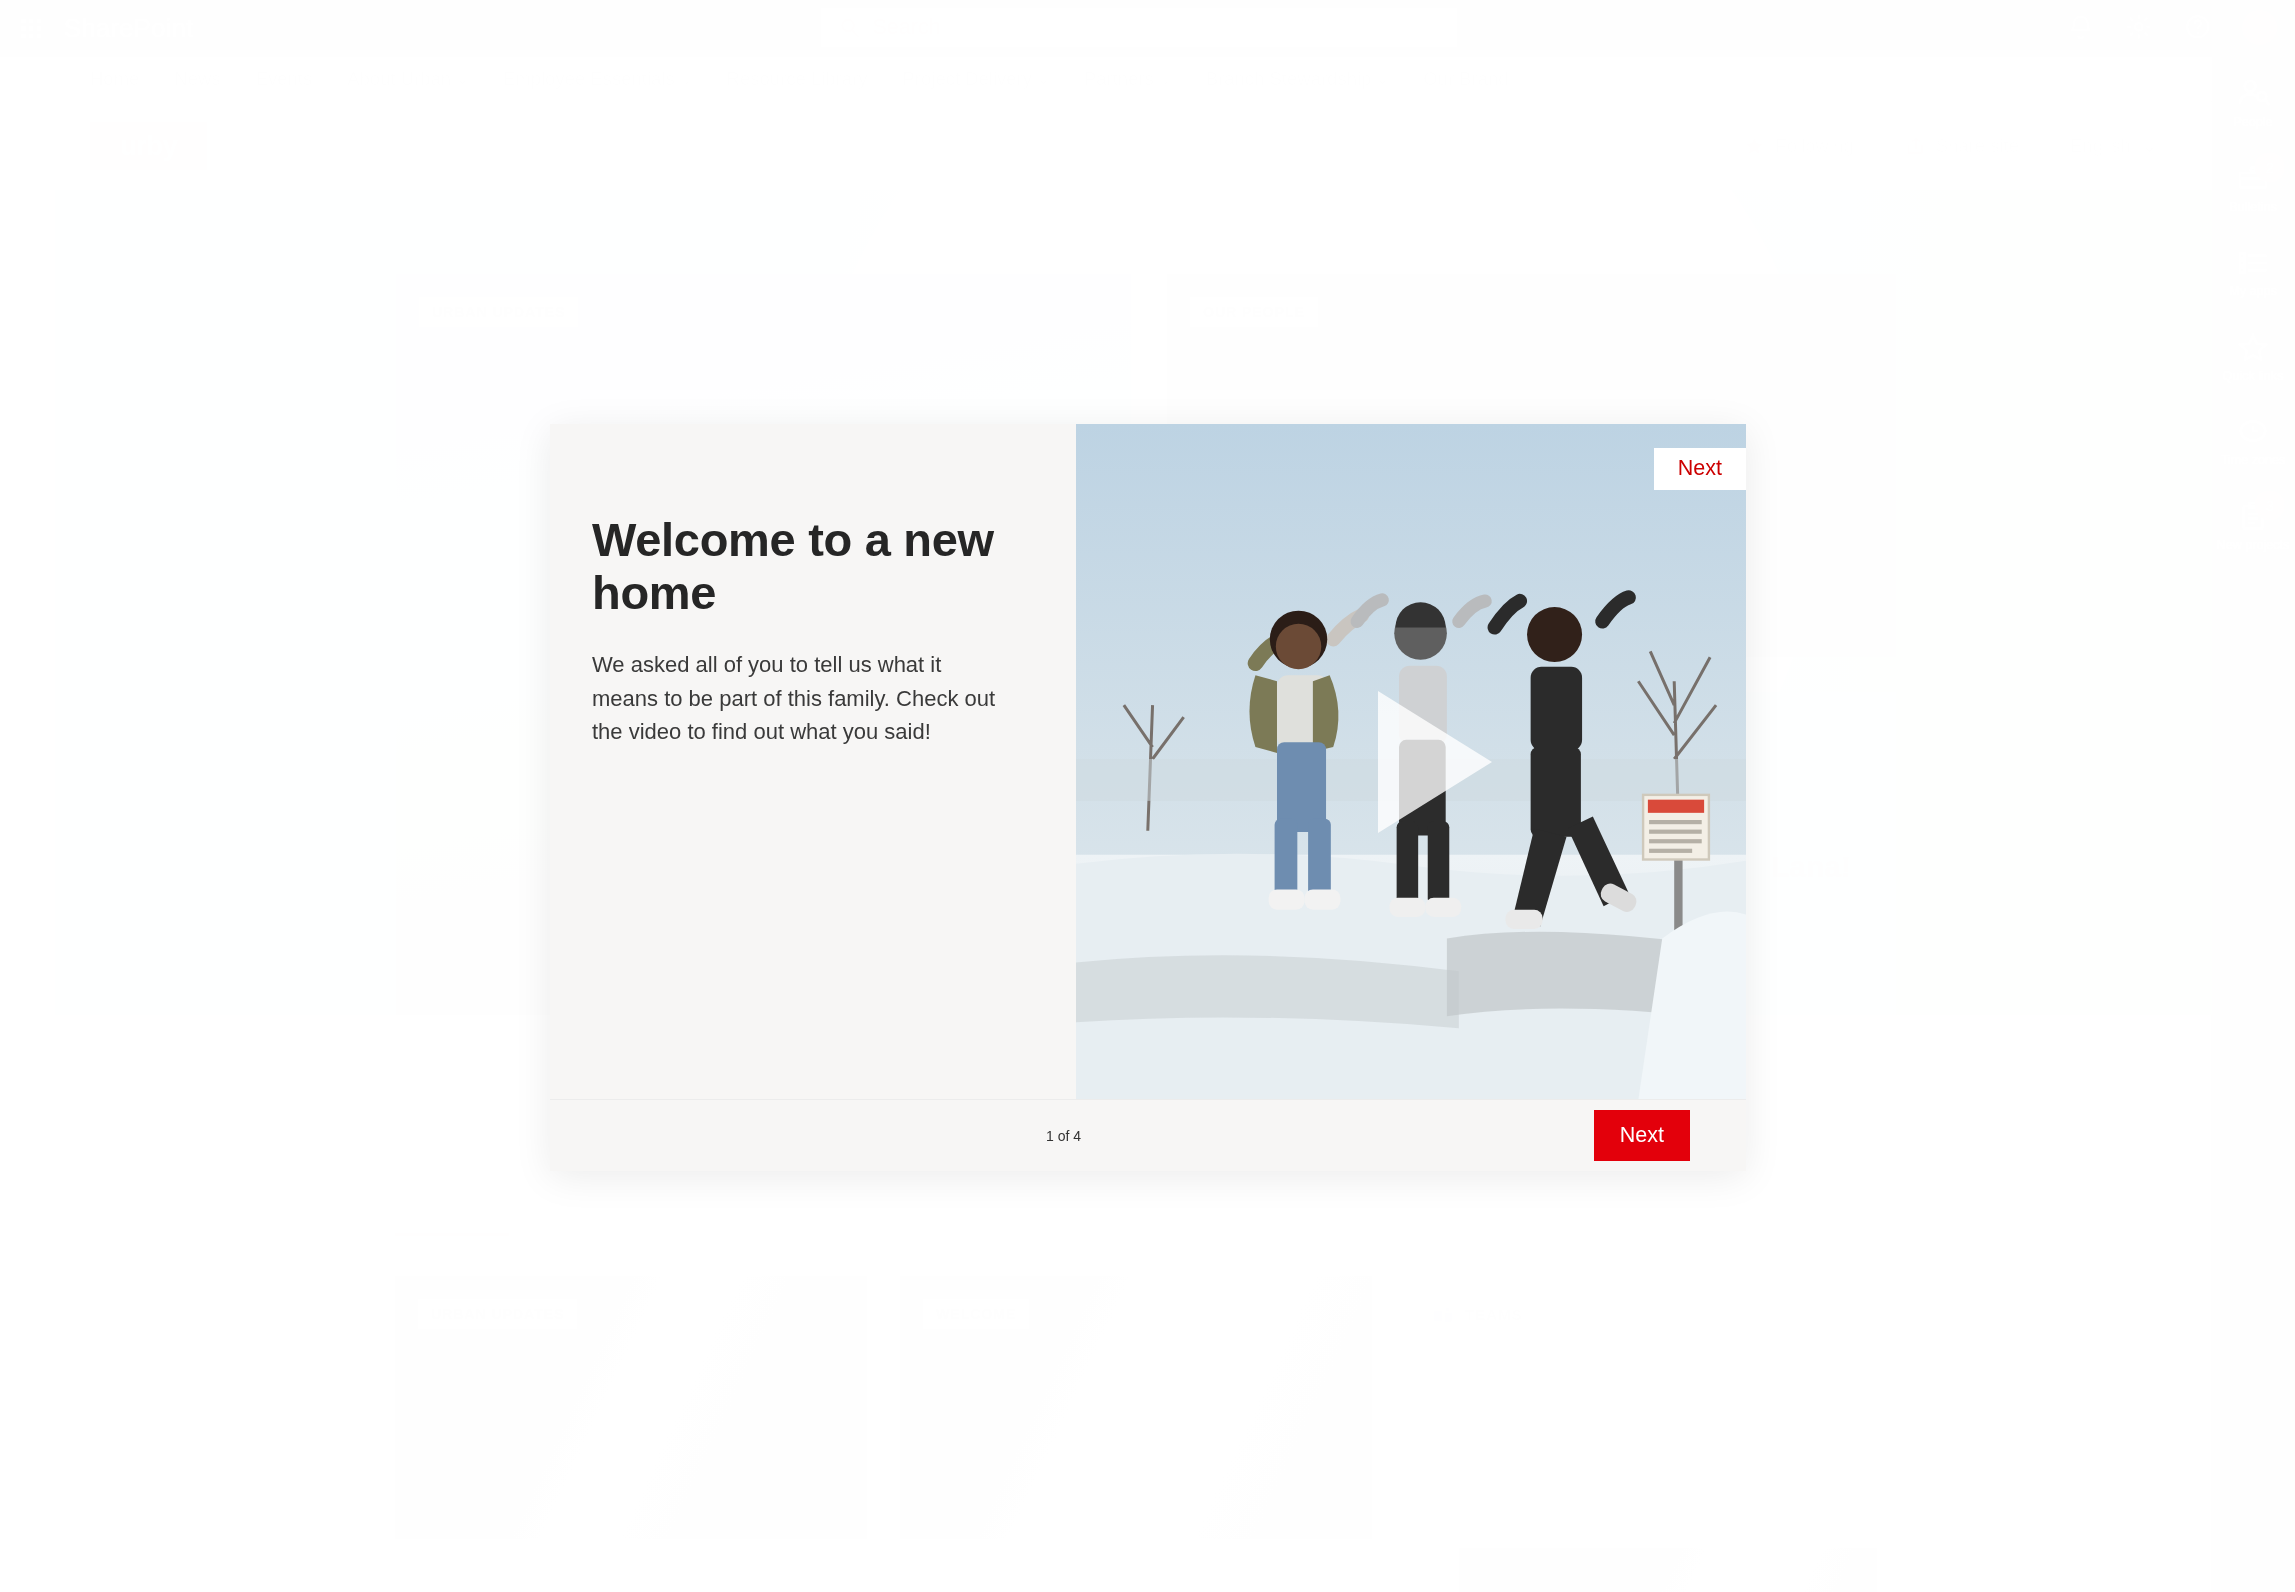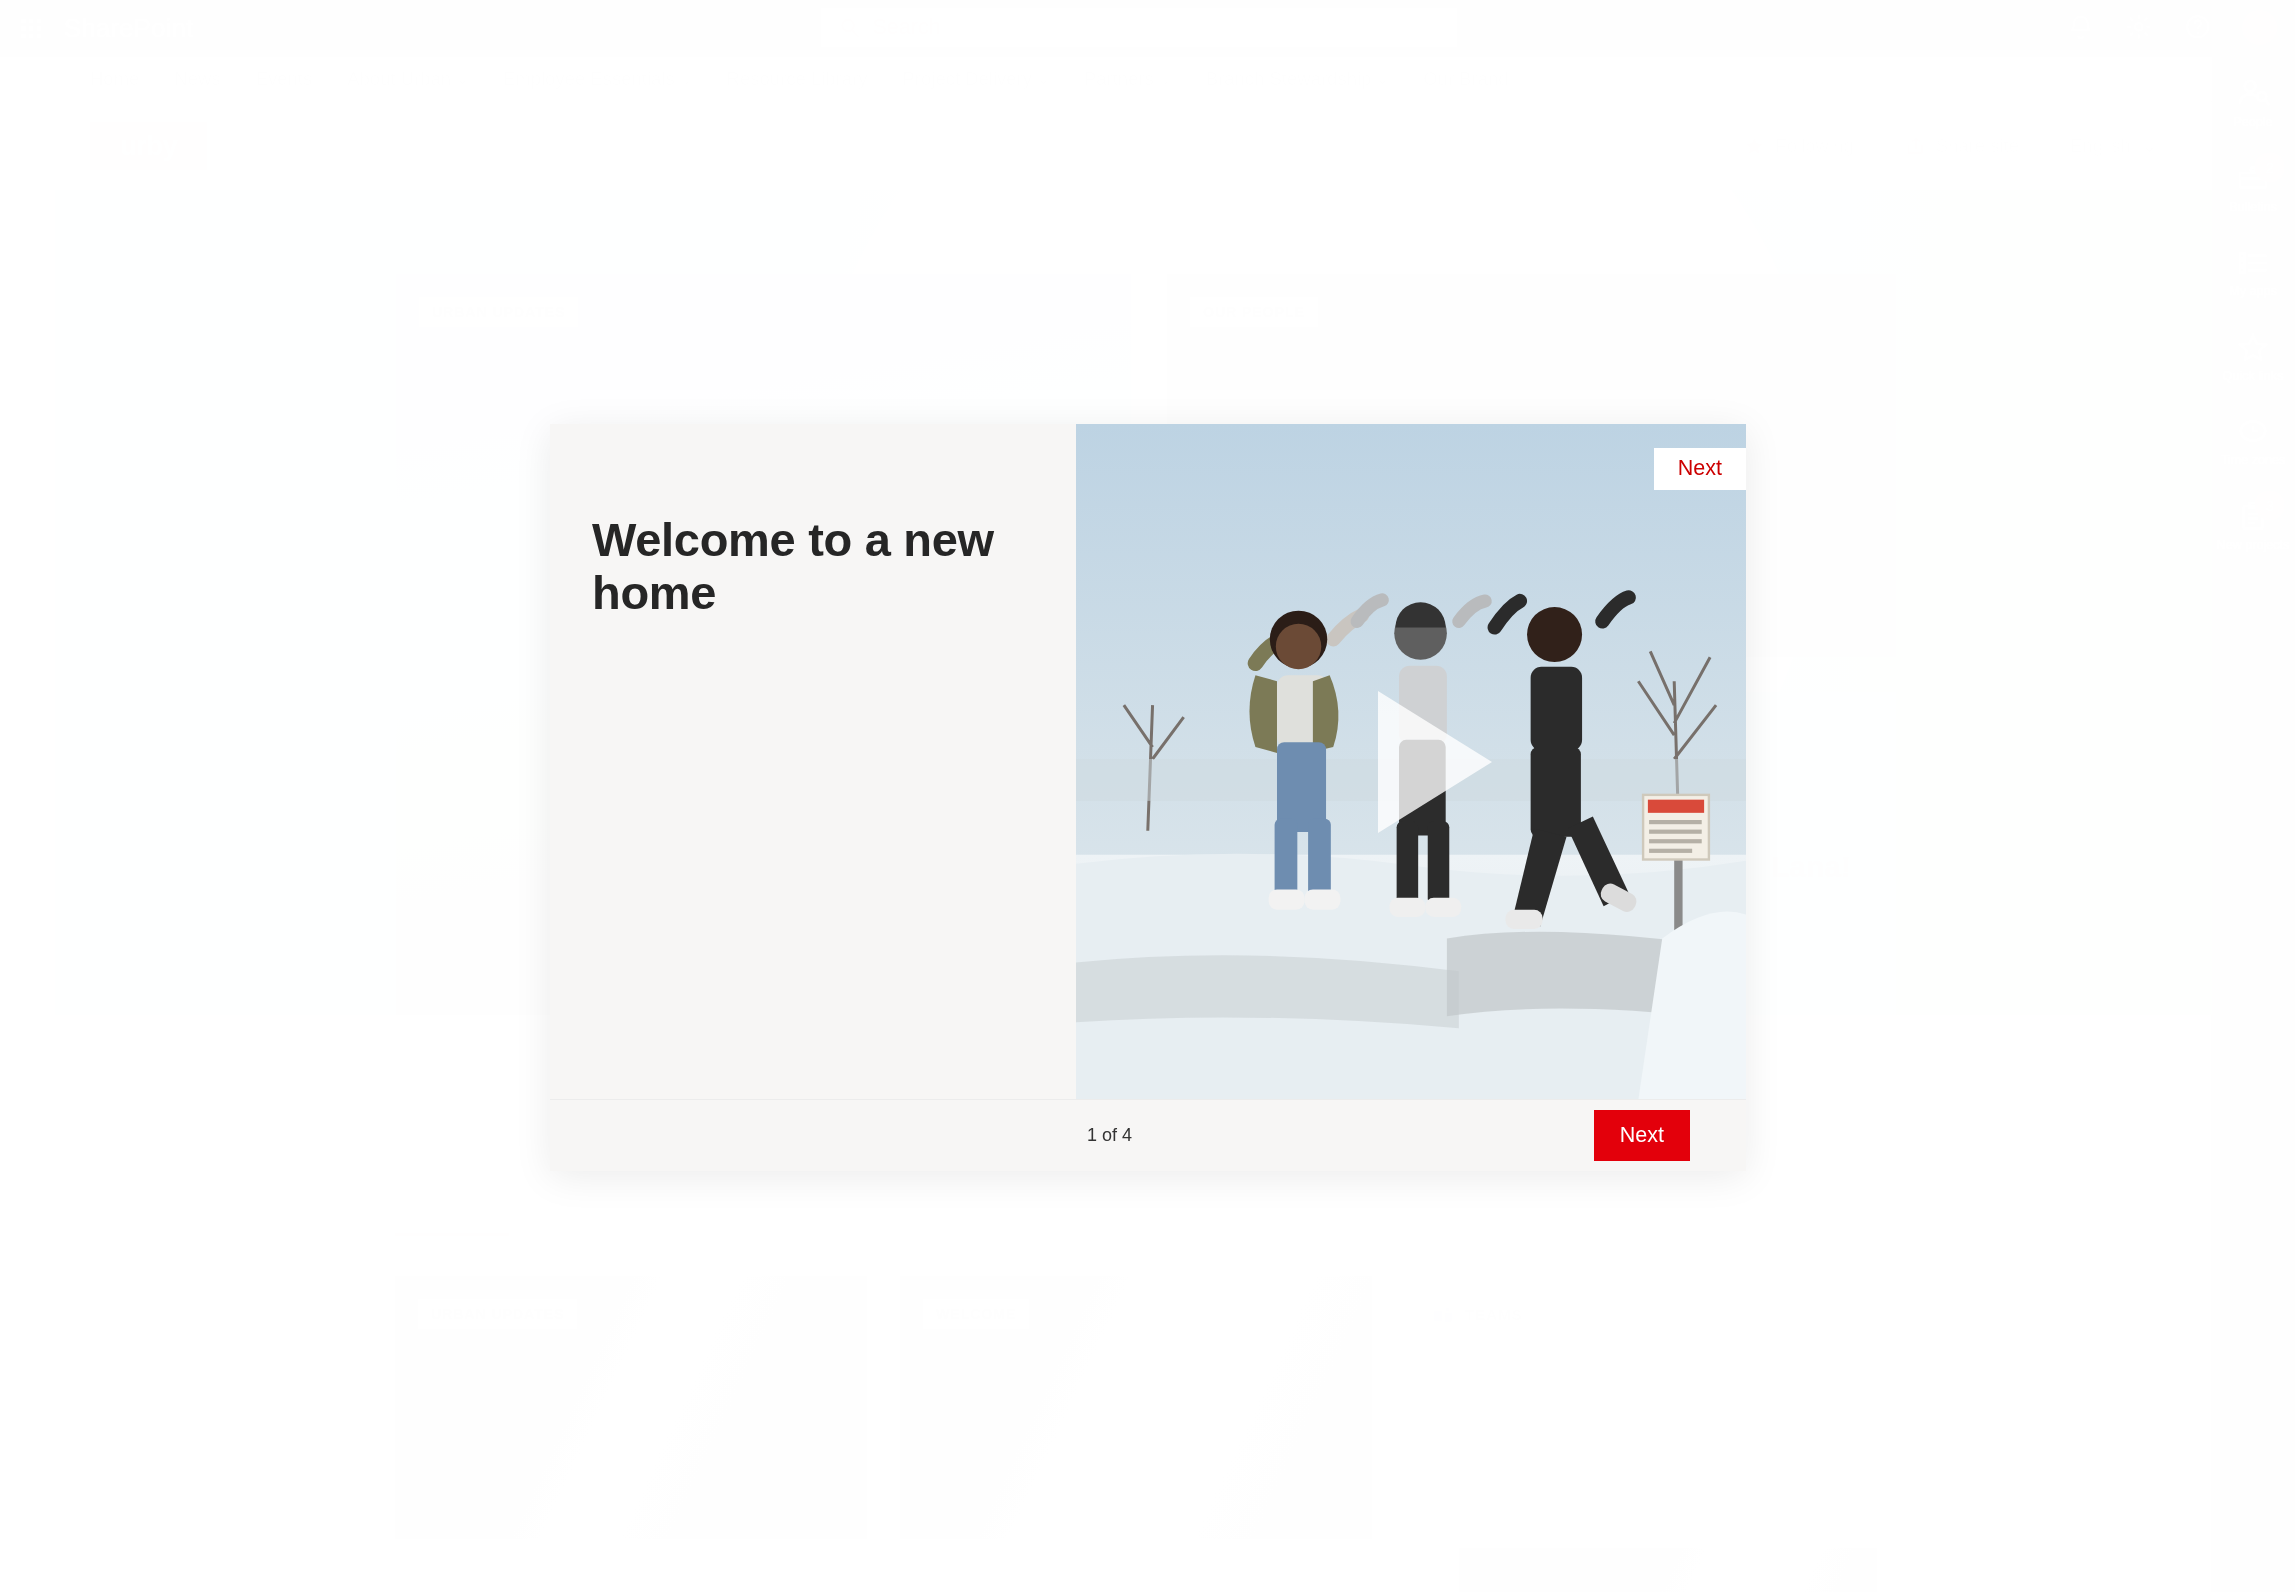--- a/index.html
+++ b/index.html
@@ -138,21 +138,21 @@
     margin-left: 24px;
   }
   .skip {
     position: absolute; right: 0px; top: 24px; background: #fff; padding: 8.4px 24px;
     color: #c00; font-size: 21.5px; cursor: pointer;
   }
   .modal-foot {
     height: 72px; border-top: 0.6px solid #ececec; display: flex; align-items: center;
     padding: 0 56px 0 0; position: relative;
   }
-  .pager { position: absolute; left: 537px; font-size: 18px; color: #333; }
+  .pager { position: absolute; left: 496px; font-size: 14px; color: #333; }
   .nextbtn { margin-left: auto; background: #e3000b; color: #fff; border: 0; font-size: 21.5px;
              padding: 13px 26px; cursor: pointer; font-family: inherit; }
 </style>
 </head>
 <body>
 
 <div id="root">
 
   <div id="page-under">
 
@@ -399,20 +399,21 @@
 
   </div>
 
   <div class="scrim"></div>
 
   <div class="modal">
     <div class="modal-main">
 
       <div class="modal-left">
         <h1>Welcome to a new home</h1>
+        <p>We asked all of you to tell us what it means to be part of this family. Check out the video to find out what you said!</p>
       </div>
 
       <div class="modal-video">
         <svg class="vid-bg" viewBox="0 0 1120 1130" preserveAspectRatio="xMidYMid slice">
           <defs>
             <linearGradient id="sky" x1="0" y1="0" x2="0" y2="1">
               <stop offset="0%" stop-color="#bdd3e3"></stop>
               <stop offset="55%" stop-color="#d4e1e9"></stop>
               <stop offset="100%" stop-color="#e7edf0"></stop>
             </linearGradient>

